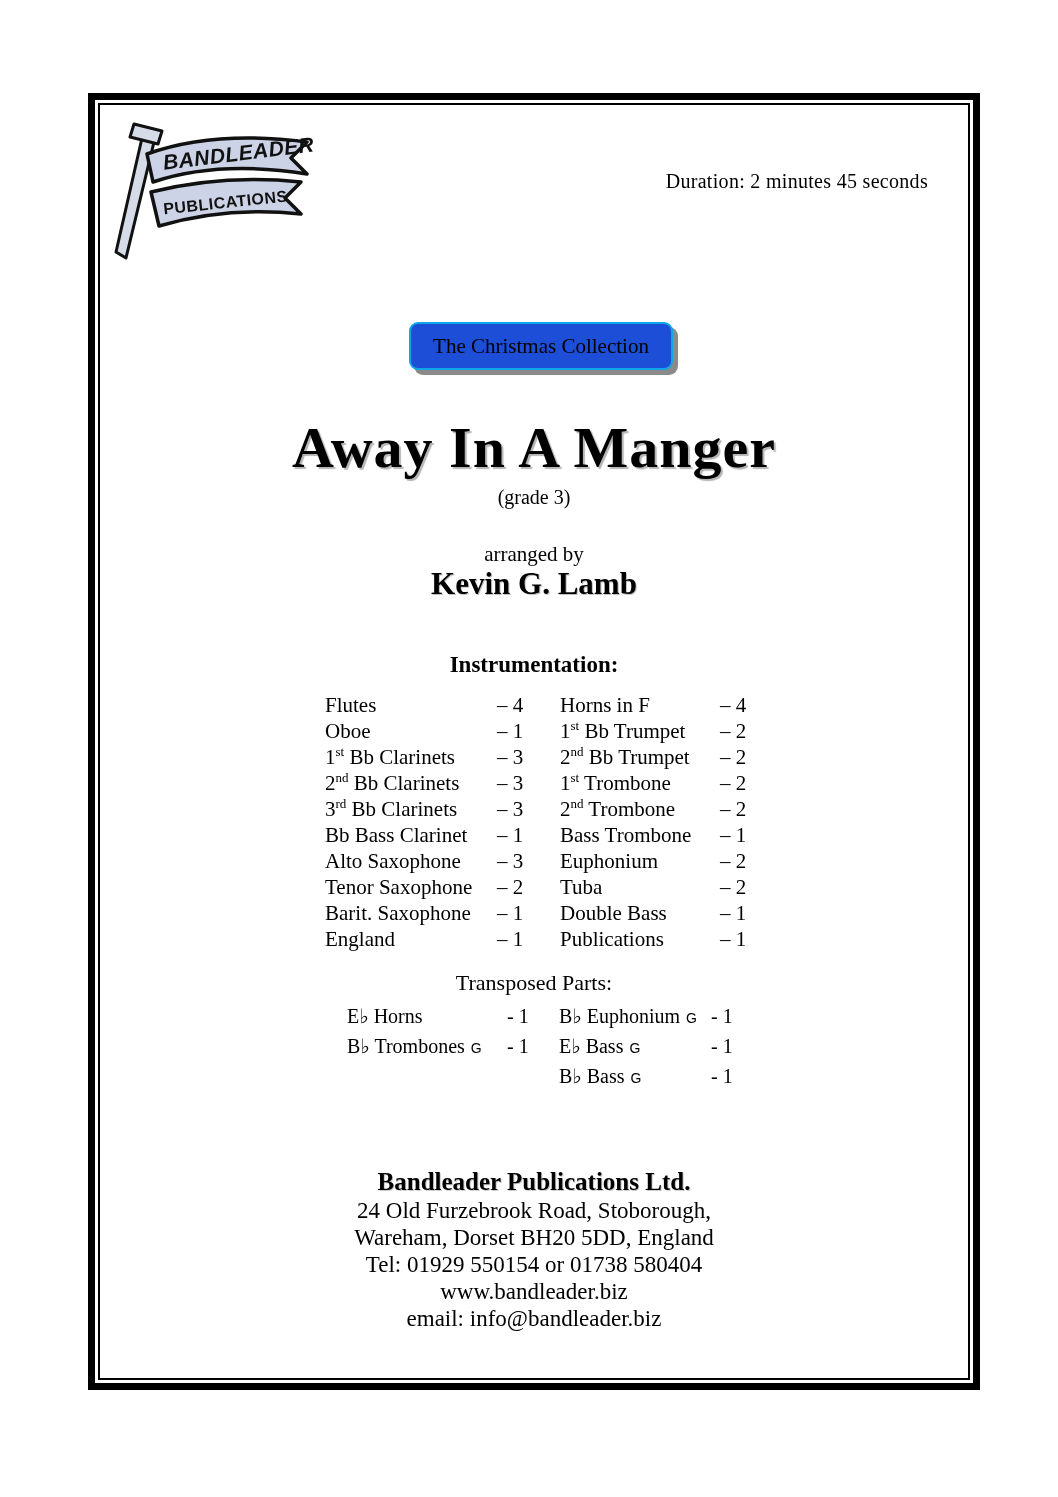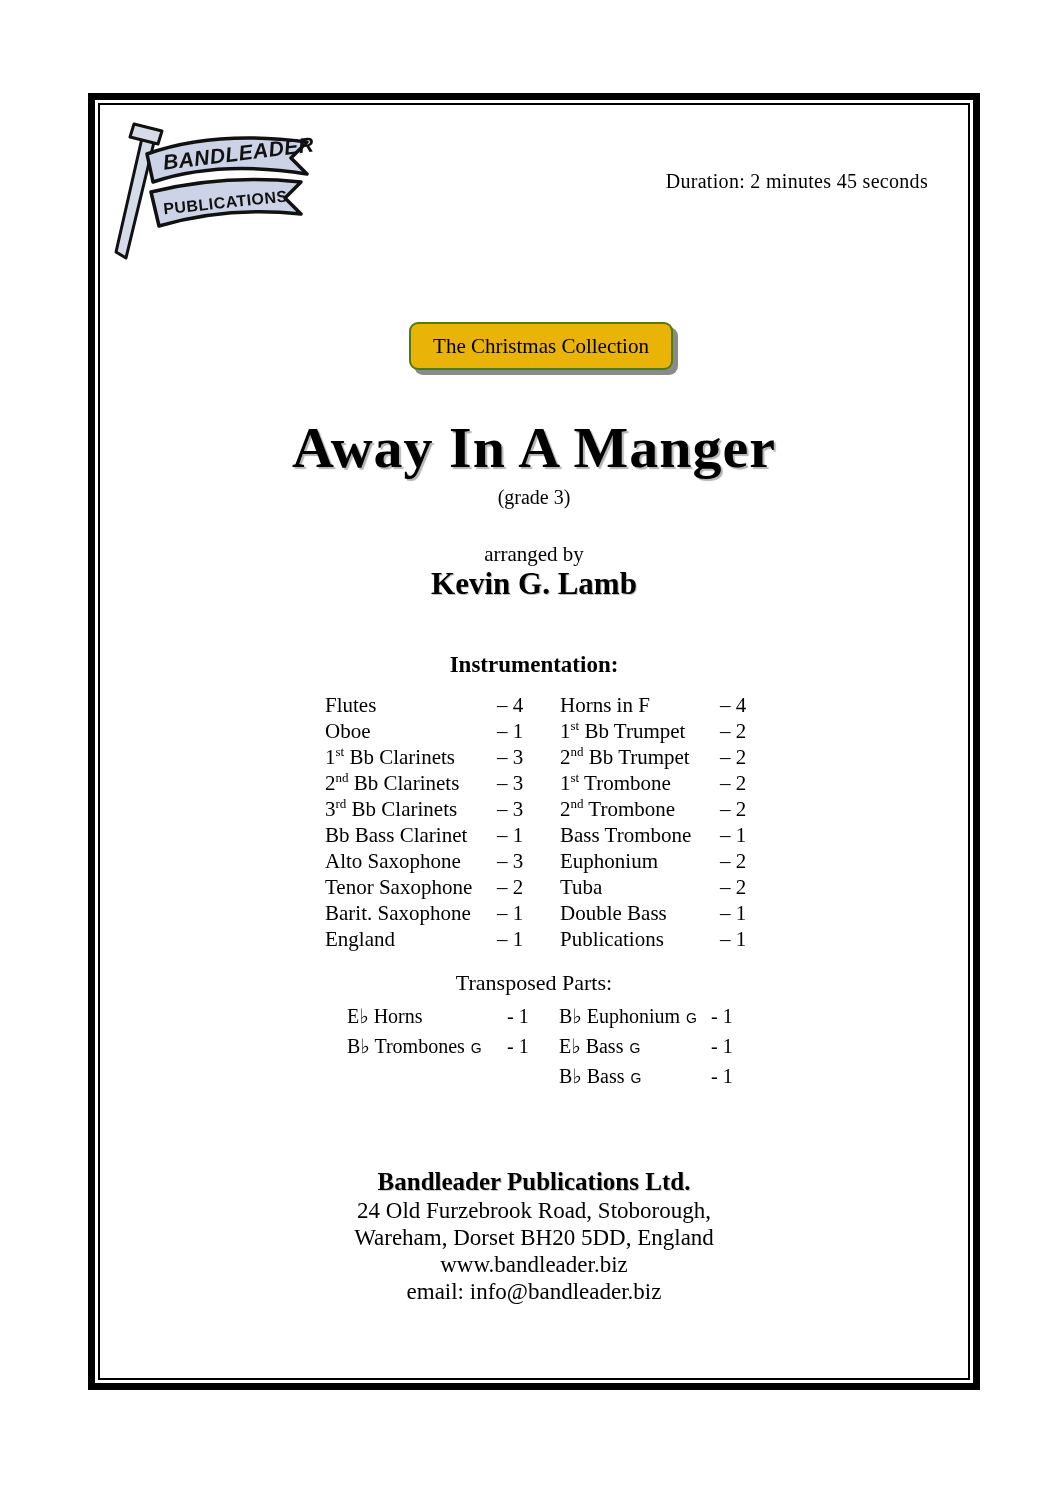--- a/index.html
+++ b/index.html
@@ -14,24 +14,24 @@
   .frame-inner{ position:absolute; inset:3px; border:2px solid #000; }
   .abs{ position:absolute; }
   .centered{ left:0; right:0; text-align:center; }
 
   .logo{ left:14px; top:16px; width:230px; height:165px; }
 
   .duration{ right:45px; top:70px; font-size:20px; letter-spacing:0.3px; }
 
   .collection-box{
     left:314px; top:222px; width:260px; height:44px;
-    border:2px solid #4d7c0f; border-radius:9px;
+    border:2px solid #0ea5e9; border-radius:9px;
     box-shadow:5px 5px 0 #8a8a8a;
     display:flex; align-items:center; justify-content:center;
-    font-size:21px; background:#eab308;
+    font-size:21px; background:#1d4ed8;
   }
 
   .title{
     top:314px; font-size:58px; font-weight:bold; letter-spacing:1px;
     text-shadow:2px 2px 1px #b5b5b5;
   }
   .grade{ top:386px; font-size:20px; }
   .composer{ top:410px; font-size:27px; }
   .arranged-by{ top:442px; font-size:21px; }
   .arranger{ top:466px; font-size:31px; font-weight:bold; text-shadow:1px 1px 0 #c0c0c0; }
@@ -161,20 +161,21 @@
   <div class="cell">- 1</div>
 </div>
 
     <div class="abs centered publisher">
       <div class="pub-name">Bandleader Publications Ltd.</div>
       <div>
   <div>24 Old Furzebrook Road, Stoborough,</div>
 
   <div>Wareham, Dorset BH20 5DD, England</div>
 
+  <div>Tel: 01929 550154 or 01738 580404</div>
 
   <div>www.bandleader.biz</div>
 
   <div>email: info@bandleader.biz</div>
 </div>
     </div>
   </div>
 </div>
 
 </body></html>

